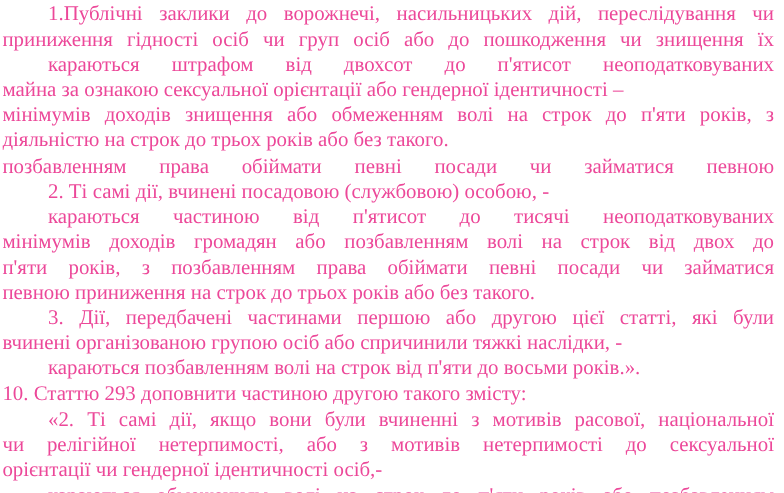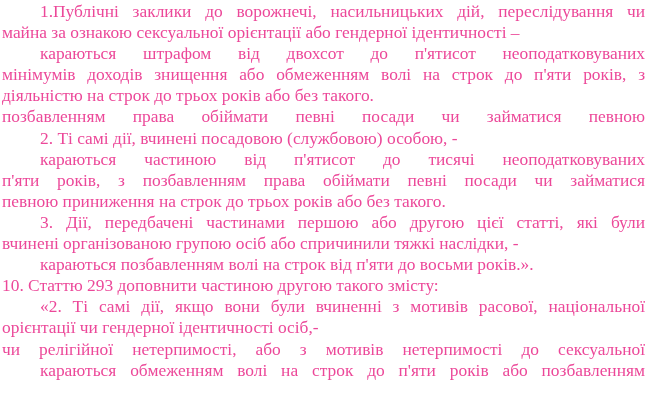--- a/index.html
+++ b/index.html
@@ -29,30 +29,32 @@
     white-space: normal;
   }
   .line.left { text-align: left; text-align-last: left; }
   .line.ind { text-indent: 38px; }
 </style>
 </head>
 <body>
 
 <div class="page">
   <div class="line ind">1.Публічні заклики до ворожнечі, насильницьких дій, переслідування чи</div>
+  <div class="line">приниження гідності осіб чи груп осіб або до пошкодження чи знищення їх</div>
+  <div class="line ind">караються штрафом від двохсот до п'ятисот неоподатковуваних</div>
   <div class="line left">майна за ознакою сексуальної орієнтації або гендерної ідентичності –</div>
-  <div class="line ind">караються штрафом від двохсот до п'ятисот неоподатковуваних</div>
   <div class="line">мінімумів доходів знищення або обмеженням волі на строк до п'яти років, з</div>
   <div class="line left">діяльністю на строк до трьох років або без такого.</div>
   <div class="line">позбавленням права обіймати певні посади чи займатися певною</div>
   <div class="line ind left">2. Ті самі дії, вчинені посадовою (службовою) особою, -</div>
   <div class="line ind">караються частиною від п'ятисот до тисячі неоподатковуваних</div>
+  <div class="line">мінімумів доходів громадян або позбавленням волі на строк від двох до</div>
   <div class="line">п'яти років, з позбавленням права обіймати певні посади чи займатися</div>
   <div class="line left">певною приниження на строк до трьох років або без такого.</div>
   <div class="line ind">3. Дії, передбачені частинами першою або другою цієї статті, які були</div>
   <div class="line left">вчинені організованою групою осіб або спричинили тяжкі наслідки, -</div>
   <div class="line ind left">караються позбавленням волі на строк від п'яти до восьми років.».</div>
   <div class="line left">10. Статтю 293 доповнити частиною другою такого змісту:</div>
   <div class="line ind">«2. Ті самі дії, якщо вони були вчиненні з мотивів расової, національної</div>
+  <div class="line">чи релігійної нетерпимості, або з мотивів нетерпимості до сексуальної</div>
   <div class="line left">орієнтації чи гендерної ідентичності осіб,-</div>
-  <div class="line">чи релігійної нетерпимості, або з мотивів нетерпимості до сексуальної</div>
   <div class="line ind">караються обмеженням волі на строк до п'яти років або позбавленням</div>
 </div>
 
 </body></html>

